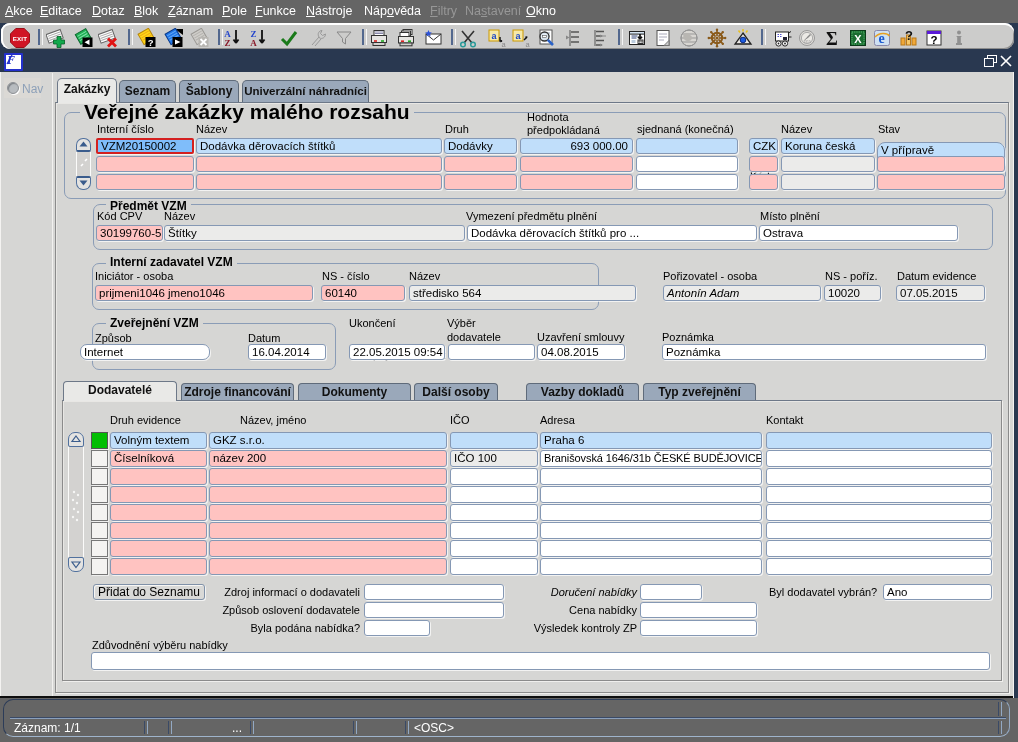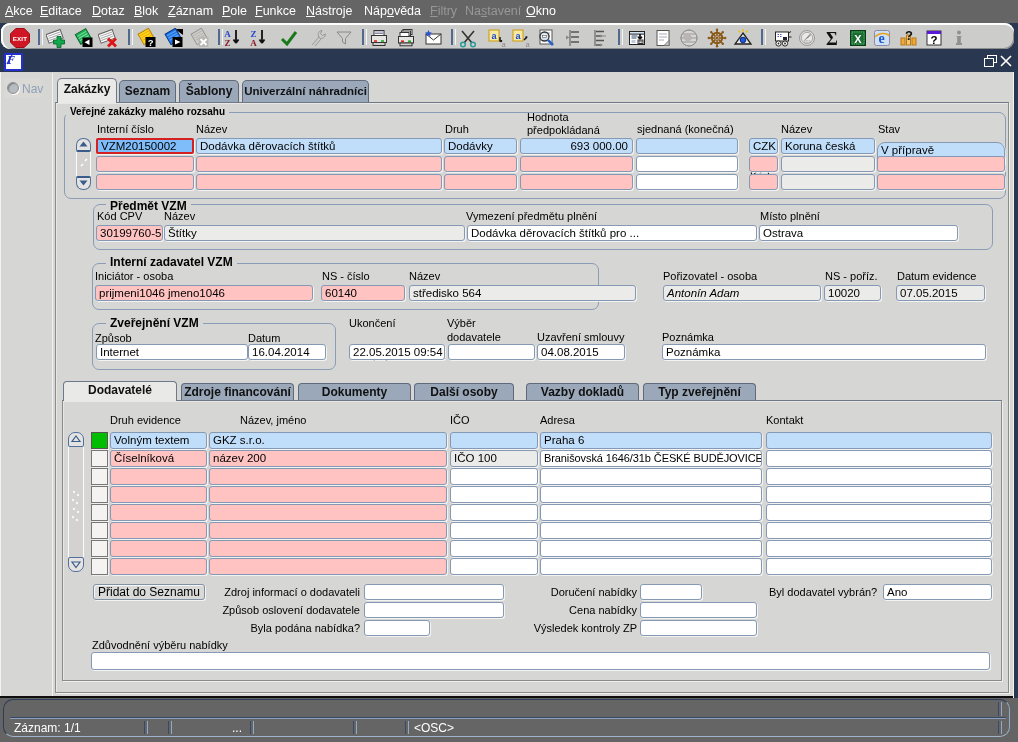--- a/index.html
+++ b/index.html
@@ -313,21 +313,21 @@
 <div class="abs" style="left:52px;top:73px;width:1px;height:625px;background:#f2f1ef;"></div>
 
 <div class="tab1" style="left:119px;width:57px;">Seznam</div>
 <div class="tab1" style="left:179px;width:60px;">Šablony</div>
 <div class="tab1" style="left:242px;width:127px;font-size:11.5px;">Univerzální náhradníci</div>
 
 <div class="abs" style="left:55px;top:102px;width:954px;height:591px;background:#d6d6d4;border:1px solid #8b8b8b;border-top-color:#6d7888;box-sizing:border-box;box-shadow:1px 1px 0 #f0efed, inset 1px 1px 0 #e8e7e4;"></div>
 <div class="tab1" style="left:57px;top:78px;width:60px;height:25px;background:#e9e9e7;border-color:#6d7888;z-index:3;">Zakázky</div>
 
 <div class="frame" style="left:64px;top:112px;width:940px;height:85px;"></div>
-<div class="flab" style="left:66px;top:104px;font-size:10px;line-height:16px;">Veřejné zakázky malého rozsahu</div>
+<div class="flab" style="left:80px;top:104px;font-size:21px;line-height:16px;">Veřejné zakázky malého rozsahu</div>
 
 <span class="lbl" style="left:97px;top:123px;">Interní číslo</span>
 <span class="lbl" style="left:196px;top:123px;">Název</span>
 <span class="lbl" style="left:445px;top:123px;">Druh</span>
 <span class="lbl" style="left:527px;top:111px;">Hodnota<br>předpokládaná</span>
 <span class="lbl" style="left:637px;top:123px;">sjednaná (konečná)</span>
 <span class="lbl" style="left:750px;top:123px;margin-top:47px;">Kód</span>
 <span class="lbl" style="left:781px;top:123px;">Název</span>
 <span class="lbl" style="left:878px;top:123px;">Stav</span>
 
@@ -403,30 +403,30 @@
 <div class="frame" style="left:92px;top:323px;width:242px;height:45px;"></div>
 <div class="flab" style="left:106px;top:317px;">Zveřejnění VZM</div>
 <span class="lbl" style="left:95px;top:332px;">Způsob</span>
 <span class="lbl" style="left:248px;top:332px;">Datum</span>
 <span class="lbl" style="left:349px;top:317px;">Ukončení</span>
 <span class="lbl" style="left:349px;top:349px;padding-left:24px;">příjmu nabídek</span>
 <span class="lbl" style="left:447px;top:317px;">Výběr</span>
 <span class="lbl" style="left:447px;top:331px;">dodavatele</span>
 <span class="lbl" style="left:537px;top:331px;">Uzavření smlouvy</span>
 <span class="lbl" style="left:662px;top:331px;">Poznámka</span>
-<div class="f" style="left:96px;top:344px;width:152px;height:16px;">Internet</div>
+<div class="f" style="left:80px;top:344px;width:130px;height:16px;border-radius:7px;">Internet</div>
 <div class="f" style="left:248px;top:344px;width:78px;height:16px;">16.04.2014</div>
 <div class="f" style="left:349px;top:344px;width:96px;height:16px;">22.05.2015 09:54</div>
 <div class="f" style="left:448px;top:344px;width:87px;height:16px;"></div>
 <div class="f" style="left:537px;top:344px;width:88px;height:16px;">04.08.2015</div>
 <div class="f" style="left:662px;top:344px;width:324px;height:16px;">Poznámka</div>
 
 <div class="tab2" style="left:181px;width:113px;">Zdroje financování</div>
 <div class="tab2" style="left:298px;width:113px;">Dokumenty</div>
-<div class="tab2" style="left:414px;width:100px;">Další osoby</div>
+<div class="tab2" style="left:414px;width:84px;">Další osoby</div>
 <div class="tab2" style="left:526px;width:113px;">Vazby dokladů</div>
 <div class="tab2" style="left:643px;width:113px;">Typ zveřejnění</div>
 
 <div class="abs" style="left:62px;top:400px;width:940px;height:281px;background:#d6d6d4;border:1px solid #8b8b8b;border-top-color:#6d7888;box-sizing:border-box;box-shadow:1px 1px 0 #f0efed, inset 1px 1px 0 #e8e7e4;"></div>
 <div class="tab2" style="left:63px;top:381px;width:114px;height:20px;background:#e9e9e7;border-color:#6d7888;z-index:3;">Dodavatelé</div>
 
 <span class="lbl" style="left:110px;top:414px;">Druh evidence</span>
 <span class="lbl" style="left:207px;top:414px;margin-left:33px;">Název, jméno</span>
 <span class="lbl" style="left:450px;top:414px;">IČO</span>
 <span class="lbl" style="left:540px;top:414px;">Adresa</span>
@@ -506,21 +506,21 @@
 <div class="f" style="left:540px;top:558px;width:222px;height:17px;"></div>
 <div class="f" style="left:766px;top:558px;width:226px;height:17px;"></div>
 
 <div class="abs" style="left:93px;top:584px;width:112px;height:16px;background:#d9d9d7;border:1px solid #8091a8;border-radius:3px;box-sizing:border-box;box-shadow:inset 1px 1px 0 #f7f6f4, 1px 1px 0 rgba(255,255,255,.7);font-size:12px;text-align:center;line-height:14px;">Přidat do Seznamu</div>
 <span class="lbl" style="right:658px;top:586px;">Zdroj informací o dodavateli</span>
 <span class="lbl" style="right:658px;top:604px;">Způsob oslovení dodavatele</span>
 <span class="lbl" style="right:658px;top:622px;">Byla podána nabídka?</span>
 <div class="f" style="left:364px;top:584px;width:140px;height:16px;"></div>
 <div class="f" style="left:364px;top:602px;width:140px;height:16px;"></div>
 <div class="f" style="left:364px;top:620px;width:66px;height:16px;"></div>
-<span class="lbl" style="right:381px;top:586px;">Doručení nabídky</span>
+<span class="lbl" style="right:381px;top:586px;font-style:italic;">Doručení nabídky</span>
 <span class="lbl" style="right:381px;top:604px;">Cena nabídky</span>
 <span class="lbl" style="right:381px;top:622px;">Výsledek kontroly ZP</span>
 <div class="f" style="left:640px;top:584px;width:62px;height:16px;"></div>
 <div class="f" style="left:640px;top:602px;width:117px;height:16px;"></div>
 <div class="f" style="left:640px;top:620px;width:117px;height:16px;"></div>
 <span class="lbl" style="left:769px;top:586px;">Byl dodavatel vybrán?</span>
 <div class="f" style="left:883px;top:584px;width:109px;height:16px;">Ano</div>
 <span class="lbl" style="left:92px;top:639px;">Zdůvodnění výběru nabídky</span>
 <div class="f" style="left:91px;top:652px;width:899px;height:18px;"></div>
 

